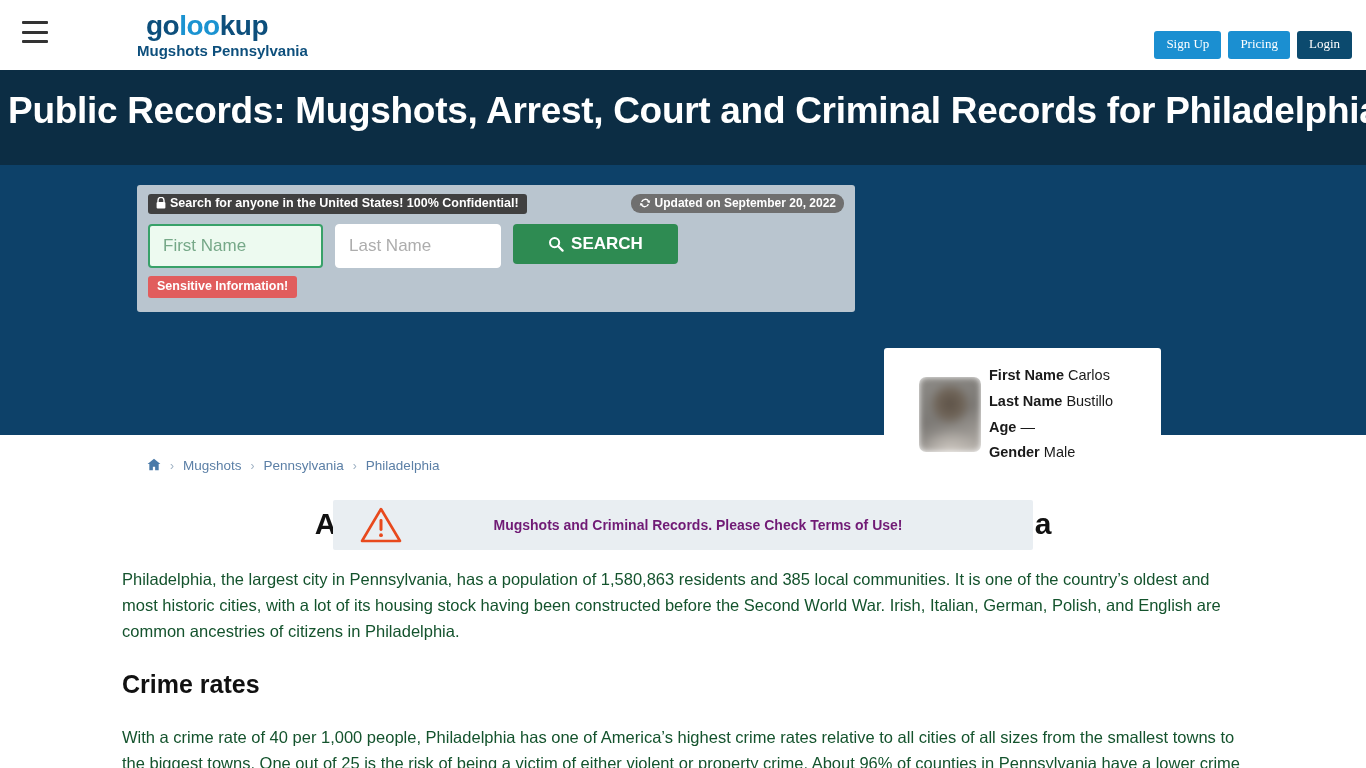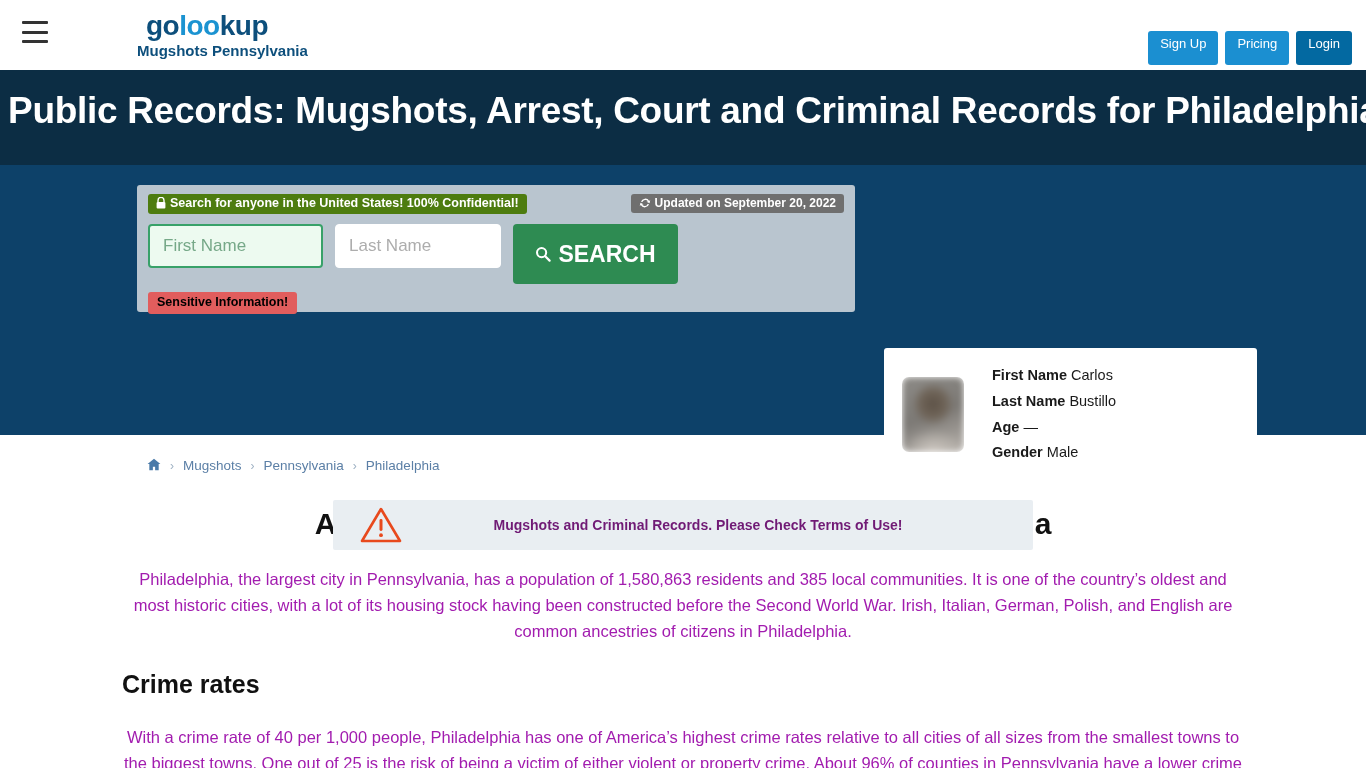--- a/index.html
+++ b/index.html
@@ -58,28 +58,28 @@
   .navbtns {
     position: absolute;
     right: 14px; top: 31px;
     display: flex;
     gap: 7px;
   }
   .navbtn {
     border: none;
     color: #ffffff;
     font-size: 13px;
-    font-family: Liberation Sans, sans-serif;
-    padding: 6px 12px 15px;
+    font-family: Liberation Serif, serif;
+    padding: 6px 12px 9px;
     border-radius: 3px;
     cursor: pointer;
     line-height: 1;
   }
   .navbtn.light { background: #1b8fd1; }
-  .navbtn.dark  { background: #0369a1; }
+  .navbtn.dark  { background: #0c4a6e; }
 
   
   .headline-band {
     background: #0c2d44;
     height: 95px;
     padding-top: 6px;
     text-align: center;
   }
   .headline {
     color: #ffffff;
@@ -112,39 +112,39 @@
     border-radius: 3px;
     padding: 9px 11px;
   }
   .panel-toprow {
     display: flex;
     justify-content: space-between;
     align-items: flex-start;
     height: 21px;
   }
   .badge-confidential {
-    background: #4d7c0f;
+    background: #404040;
     color: #ffffff;
     font-size: 12.5px;
     font-weight: bold;
     padding: 3px 8px 4px;
     border-radius: 3px;
     line-height: 1;
     display: inline-flex;
     align-items: center;
     gap: 4px;
     white-space: nowrap;
   }
   .badge-updated {
     background: #6f6f6f;
     color: #ffffff;
     font-size: 12px;
     font-weight: bold;
     padding: 3px 8px 4px;
-    border-radius: 3px;
+    border-radius: 9px;
     line-height: 1;
     display: inline-flex;
     align-items: center;
     gap: 4px;
     white-space: nowrap;
   }
   .formrow {
     display: flex;
     gap: 12px;
     margin-top: 9px;
@@ -179,57 +179,57 @@
     background-image:
       linear-gradient(45deg, transparent 50%, #444 50%),
       linear-gradient(135deg, #444 50%, transparent 50%);
     background-position:
       calc(100% - 19px) 19px,
       calc(100% - 14px) 19px;
     background-size: 5px 5px, 5px 5px;
     background-repeat: no-repeat;
   }
   .btn-search {
-    width: 165px; height: 60px;
+    width: 165px; height: 40px;
     background: #2e8b52;
     color: #ffffff;
     border: none;
     border-radius: 4px;
-    font-size: 23px;
+    font-size: 17px;
     font-weight: bold;
     font-family: "Liberation Sans", sans-serif;
     cursor: pointer;
     display: flex;
     align-items: center;
     justify-content: center;
     gap: 7px;
   }
   .badge-sensitive {
     display: inline-block;
     margin-top: 8px;
     background: #e15d5d;
-    color: #000000;
+    color: #ffffff;
     font-size: 12.5px;
     font-weight: bold;
     padding: 4px 9px 5px;
     border-radius: 3px;
     line-height: 1;
   }
 
   
   .personcard {
     position: absolute;
     left: 884px; top: 183px;
-    width: 373px; height: 133px;
+    width: 277px; height: 133px;
     background: #ffffff;
     border-radius: 3px;
     display: flex;
     align-items: center;
-    padding: 0 18px;
-    gap: 28px;
+    padding: 0 35px;
+    gap: 8px;
   }
   .mugshot {
     width: 62px; height: 75px;
     border-radius: 7px;
     background:
       radial-gradient(ellipse 45% 38% at 50% 36%, #5d5247 0%, #6f6458 45%, rgba(120,112,103,0) 75%),
       radial-gradient(ellipse 70% 45% at 50% 100%, #cdc7c0 0%, rgba(205,199,192,0) 70%),
       linear-gradient(160deg, #8d8b87 0%, #7c7975 50%, #b8b3ad 100%);
     filter: blur(3px);
     flex: none;
@@ -287,22 +287,22 @@
     font-size: 30px;
     font-weight: bold;
     color: #111111;
     margin: 33px 0 0;
     letter-spacing: -0.2px;
   }
   .para {
     margin: 25px 122px 0;
     font-size: 16.5px;
     line-height: 1.58;
-    color: #a21caf;
-    text-align: center;
+    color: #14532d;
+    text-align: left;
   }
   .section-h2 {
     margin: 26px 0 12px 122px;
     font-size: 25px;
     font-weight: bold;
     color: #111111;
   }
 </style>
 </head>
 <body>

